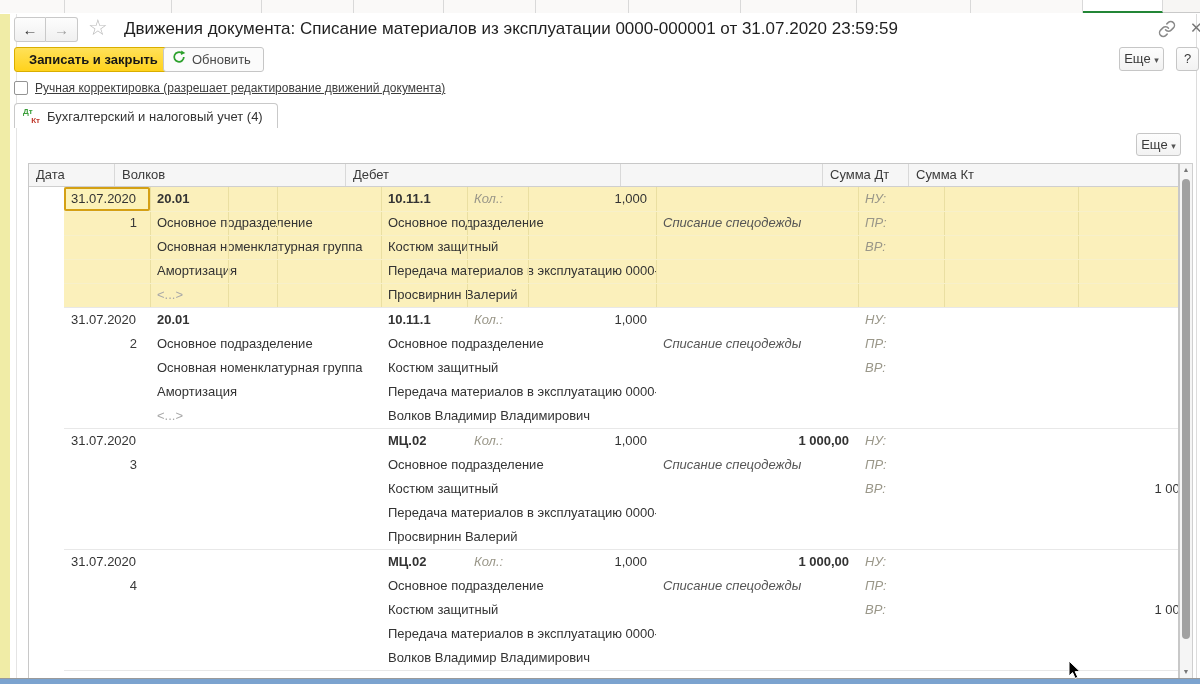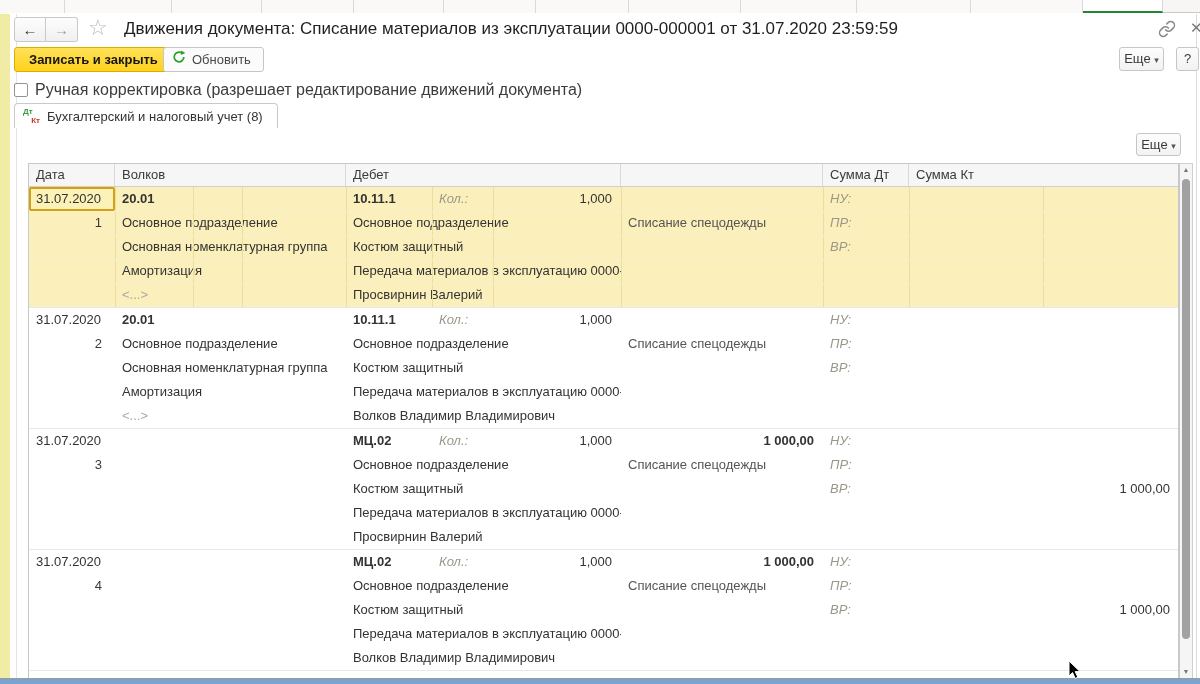--- a/index.html
+++ b/index.html
@@ -41,51 +41,51 @@
   .lightbtn { background:linear-gradient(#fdfdfd,#f2f2f2); border:1px solid #c6c6c6; border-radius:3px;
               font-size:13px; color:#3a3a3a; text-align:center; }
   #btn-more-top { position:absolute; left:1119px; top:47px; width:45px; height:24px; line-height:22px; }
   #btn-help { position:absolute; left:1176px; top:47px; width:23px; height:24px; line-height:22px; }
   #btn-more-grid { position:absolute; left:1136px; top:133px; width:45px; height:23px; line-height:21px; }
   .caret { font-size:9px; color:#555; }
 
   
   #chkrow { position:absolute; left:14px; top:81px; display:flex; align-items:center; gap:7px; }
   #chkbox { width:14px; height:14px; background:#fff; border:1px solid #949494; border-radius:2px; }
-  #chklabel { font-size:16px; color:#3c3c3c; }
+  #chklabel { font-size:12px; color:#3c3c3c;text-decoration:underline; }
 
   
   #tab { position:absolute; left:14px; top:103px; height:25px; padding:0 14px 0 8px;
          border:1px solid #c9c9c9; border-bottom:none; border-radius:4px 4px 0 0; background:#fff;
          display:flex; align-items:center; gap:7px; font-size:13px; color:#333; }
   #dtkt { position:relative; width:17px; height:16px; font-size:8px; font-weight:bold; }
   #dtkt .dt { position:absolute; left:0; top:-1px; color:#3a9e3a; }
   #dtkt .kt { position:absolute; right:0; bottom:-1px; color:#c0392b; }
 
   
   #grid { position:absolute; left:28px; top:163px; width:1151px; height:516px;
           border:1px solid #c8c8c8; background:#fff; overflow:hidden; }
   #ghead { display:grid; grid-template-columns:86px 231px 275px 202px 86px 134px 136px;
            height:23px; background:#f6f6f6; border-bottom:1px solid #cfcfcf; }
   #ghead .hc { line-height:22px; font-size:13px; color:#3a3a3a; padding-left:7px;
                border-right:1px solid #d9d9d9; overflow:hidden; white-space:nowrap; }
   #ghead .hc:last-child { border-right:none; }
 
   .group { position:relative; display:grid;
            grid-template-columns:86px 231px 86px 61px 128px 202px 86px 134px 136px;
-           grid-auto-rows:24px; border-bottom:1px solid #e8e8e8; }
+           grid-auto-rows:24px; border-bottom:1px solid #e8e8e8;margin-left:35px; }
   .group.sel { background:#fbf0bb; }
   .group.partial { border-bottom:none; }
   .c { line-height:24px; font-size:13px; overflow:hidden; white-space:nowrap;
        padding:0 4px 0 7px; }
   .b { font-weight:bold; }
   .r { text-align:right; padding-right:9px; }
   .num { text-align:right; padding-right:13px; color:#3a3a3a; }
   .it { font-style:italic; color:#9a9789; }
-  .cmt { color:#555; }
+  .cmt { font-style:italic; color:#555; }
   .muted { color:#a8a8a8; }
   .curcell { box-shadow:inset 0 0 0 2px #d4a014; border-radius:2px; background:#fcf2b8; }
   .vl { position:absolute; top:0; bottom:0; width:1px; background:#eadfa2; }
   .hl { position:absolute; left:0; right:0; height:1px; background:#f7f0ca; }
 
   
   #vscroll { position:absolute; left:1179px; top:163px; width:14px; height:516px;
              background:#f5f5f5; border:1px solid #cfcfcf; border-left:1px solid #c8c8c8; }
   #vthumb { position:absolute; left:2px; top:15px; width:8px; height:460px;
             background:#a1a1a1; border-radius:5px; }
@@ -148,21 +148,21 @@
 <div id="chkrow">
   <div id="chkbox"></div>
   <div id="chklabel">Ручная корректировка (разрешает редактирование движений документа)</div>
 </div>
 
 <div id="tab">
   <span id="dtkt">
     <span class="dt">Дт</span>
       <span class="kt">Кт</span>
   </span>
-  <span>Бухгалтерский и налоговый учет (8)</span>
+  <span>Бухгалтерский и налоговый учет (4)</span>
 </div>
 
 <div id="btn-more-grid" class="lightbtn abs">
   <span>Еще</span> <span class="caret">▾</span>
 </div>
 
 <div id="grid">
   <div id="ghead">
       <div class="hc">Дата</div>
       <div class="hc">Волков</div>

